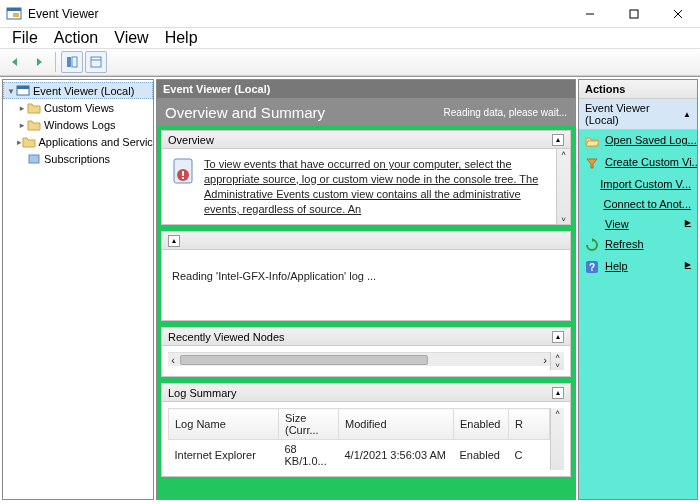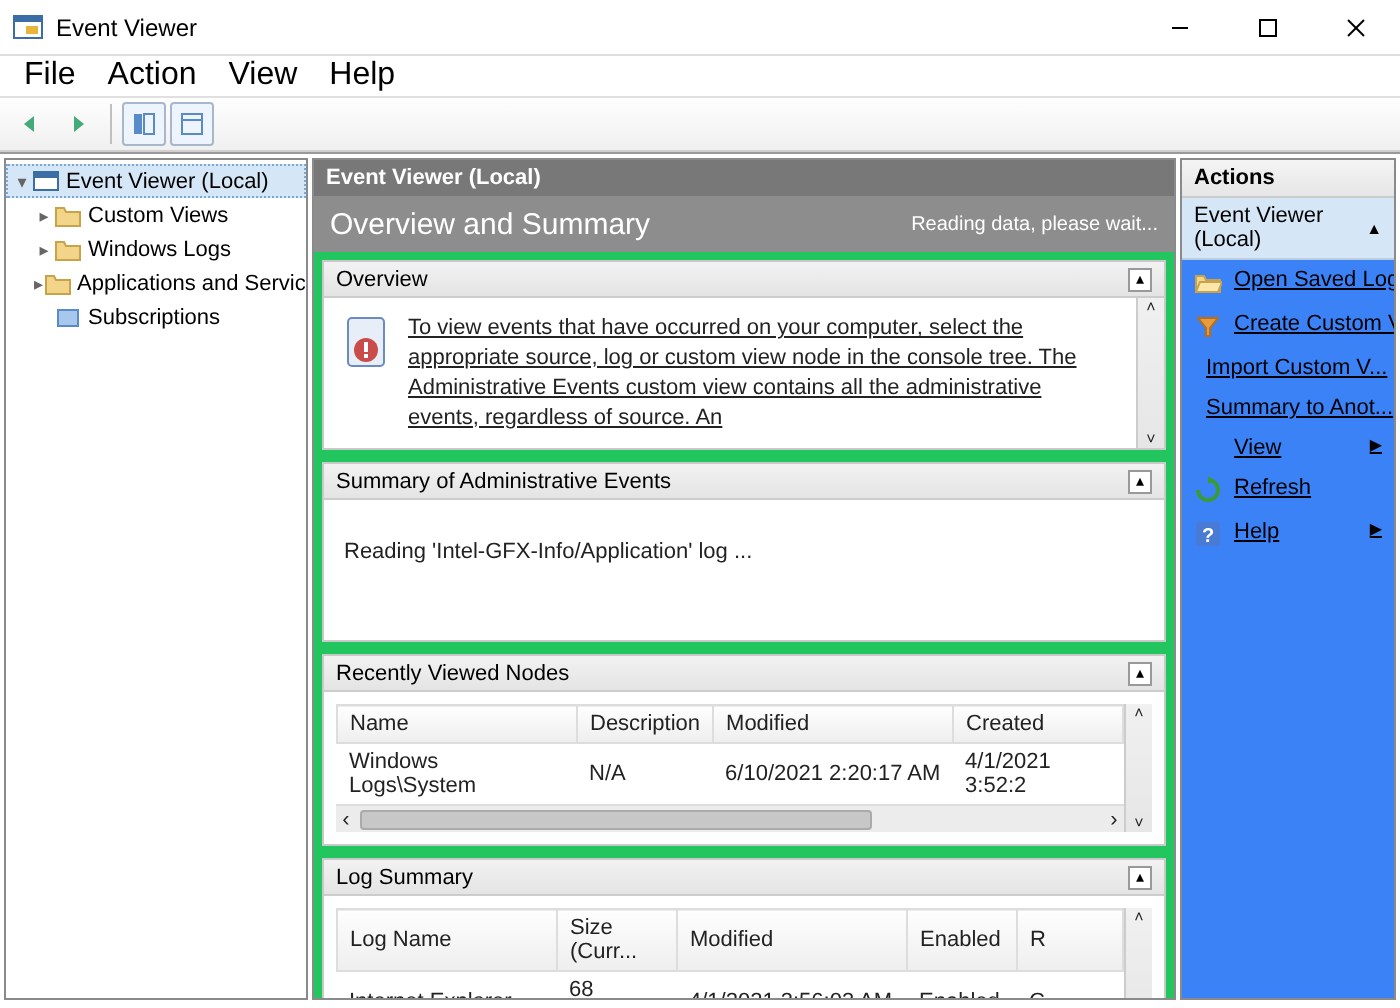--- a/index.html
+++ b/index.html
@@ -31,21 +31,21 @@
   .secthdr .collapse { font-size:8px; border:1px solid #999; width:12px; height:12px; display:flex; align-items:center; justify-content:center; background:#fff;}
   .sectbody { padding:20px 10px; font-size:11px; color:#222; }
   .ovbody { display:flex; gap:8px;text-decoration:underline; }
   .ovicon { width:24px; flex-shrink:0;}
   .scrollv { width:14px; background:linear-gradient(#f0f0f0,#e6e6e6); border-left:1px solid #ccc; display:flex; flex-direction:column; justify-content:space-between; font-size:8px; text-align:center;}
   .tbl { width:100%; font-size:11px; border-collapse:collapse; }
   .tbl th { text-align:left; font-weight:normal; background:linear-gradient(#fefefe,#eee); border:1px solid #ddd; padding:3px 6px; }
   .tbl td { padding:3px 6px; }
   .hscroll { height:14px; background:#ececec; display:flex; align-items:center; border-top:1px solid #ddd;}
   .hscroll .thumb { height:10px; background:#c7c7c7; border:1px solid #aaa; border-radius:2px;}
-  .actions { width:108px; border:1px solid #8a8a8a; margin:2px; background:#3b82f6; display:flex; flex-direction:column;}
+  .actions { width:120px; border:1px solid #8a8a8a; margin:2px; background:#5eead4; display:flex; flex-direction:column;}
   .actions .hdr { background:linear-gradient(#f4f4f4,#e6e6e6); border-bottom:1px solid #ccc; font-size:11px; font-weight:bold; padding:3px 6px;}
   .actions .subhdr { background:#d5e6f7; font-size:11px; padding:3px 6px; display:flex; justify-content:space-between; align-items:center; border-bottom:1px solid #bcd;}
   .actions .item { display:flex; align-items:flex-start; gap:6px; padding:4px 6px; font-size:11px; white-space:nowrap; overflow:hidden;text-decoration:underline;}
   .actions .caret { font-size:8px;}
   svg { display:block; }
 </style>
 </head>
 <body>
 
 <div class="titlebar">
@@ -187,49 +187,32 @@
           </div>
           <div class="scrollv">
               <span>˄</span>
               <span>˅</span>
             </div>
         </div>
       </div>
 
       <div class="sect" style="min-height:90px">
         <div class="secthdr">
-          <span>Summary of Administrative Events</span>
           <span class="collapse">▴</span>
         </div>
         <div class="sectbody" style="min-height:55px">Reading 'Intel-GFX-Info/Application' log ...</div>
       </div>
 
       <div class="sect">
         <div class="secthdr">
           <span>Recently Viewed Nodes</span>
           <span class="collapse">▴</span>
         </div>
         <div class="sectbody" style="padding:6px;display:flex">
           <div style="flex:1">
-          <table class="tbl">
-            <tbody>
-                  <tr>
-              <th style="width:120px">Name</th>
-              <th style="width:60px">Description</th>
-              <th style="width:120px">Modified</th>
-              <th>Created</th>
-            </tr>
-            <tr>
-              <td>Windows Logs\System</td>
-              <td>N/A</td>
-              <td>6/10/2021 2:20:17 AM</td>
-              <td>4/1/2021 3:52:2</td>
-            </tr>
-          </tbody>
-              </table>
           <div class="hscroll">
                 <span style="width:10px;text-align:center">‹</span>
                 <div class="thumb" style="width:65%;margin-left:2px"></div>
                 <span style="margin-left:auto;width:10px;text-align:center">›</span>
               </div>
           </div>
           <div class="scrollv">
               <span>˄</span>
               <span>˅</span>
             </div>
@@ -293,21 +276,21 @@
           </svg>
         </span>
       <span>Create Custom Vi...</span>
     </div>
     <div class="item">
       <span style="width:14px"></span>
       <span>Import Custom V...</span>
     </div>
     <div class="item">
       <span style="width:14px"></span>
-      <span>Summary to Anot...</span>
+      <span>Connect to Anot...</span>
     </div>
     <div class="item">
       <span style="width:14px"></span>
       <span style="flex:1">View</span>
       <span class="caret">▶</span>
     </div>
     <div class="item">
       <span>
           <svg width="14" height="14">
             <path d="M7 2 A5 5 0 1 1 2 7" fill="none" stroke="#3a9a3a" stroke-width="2"></path>

